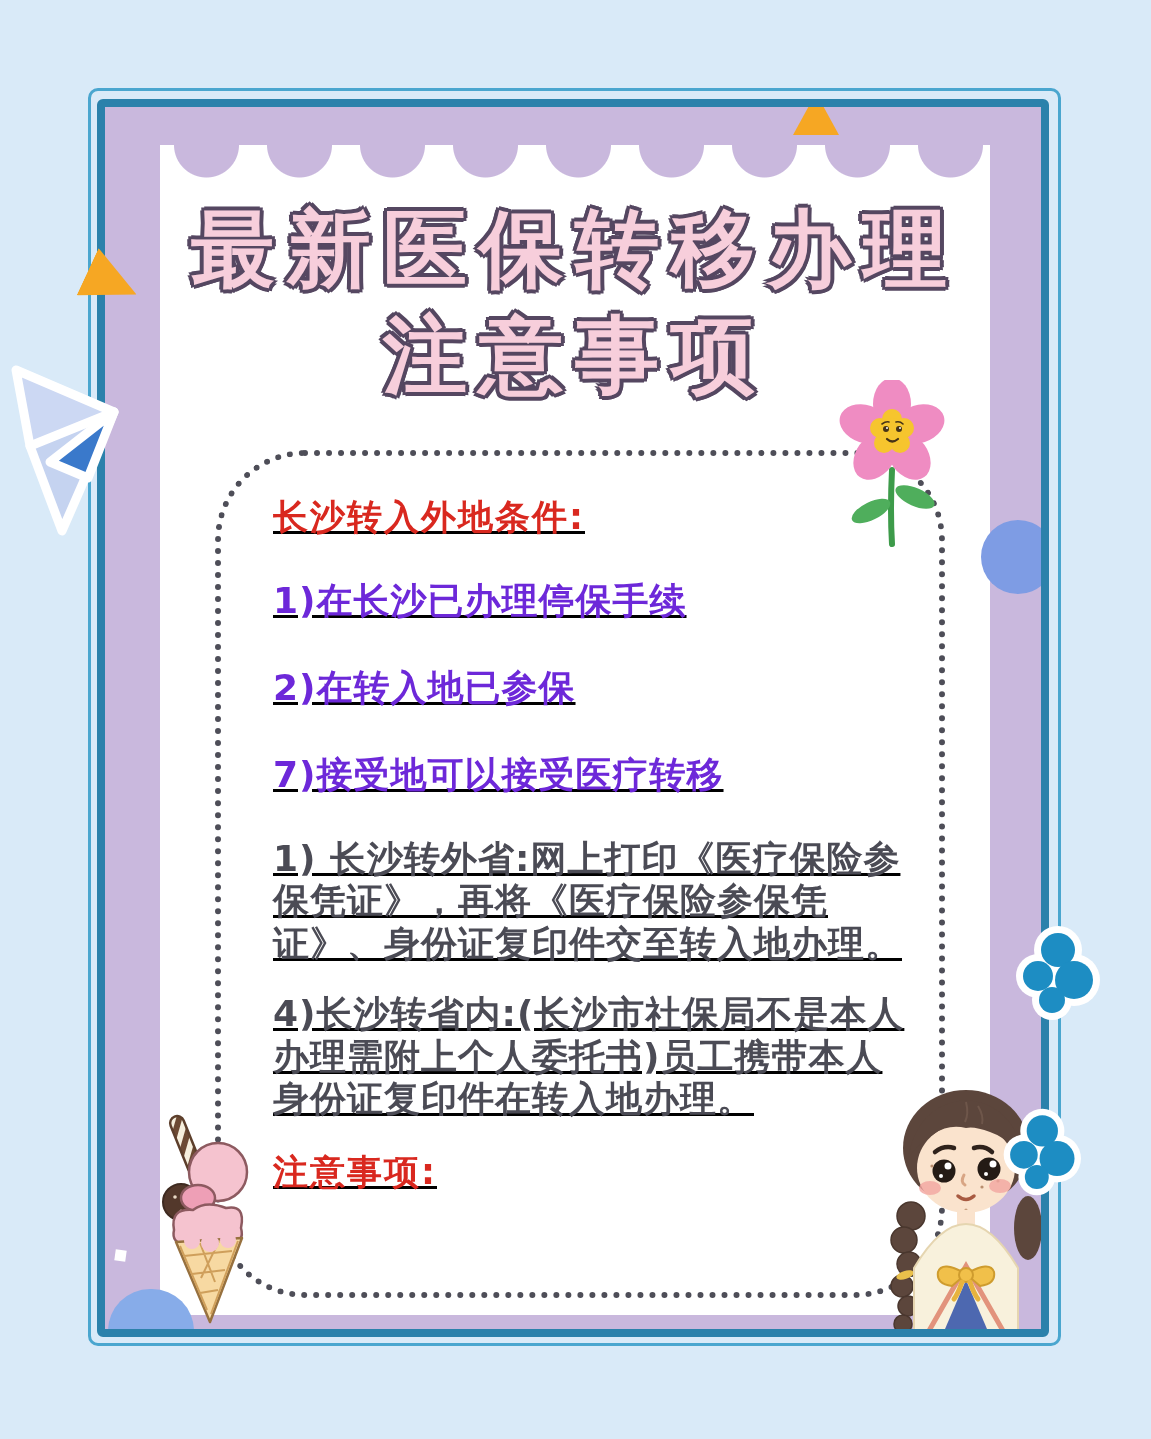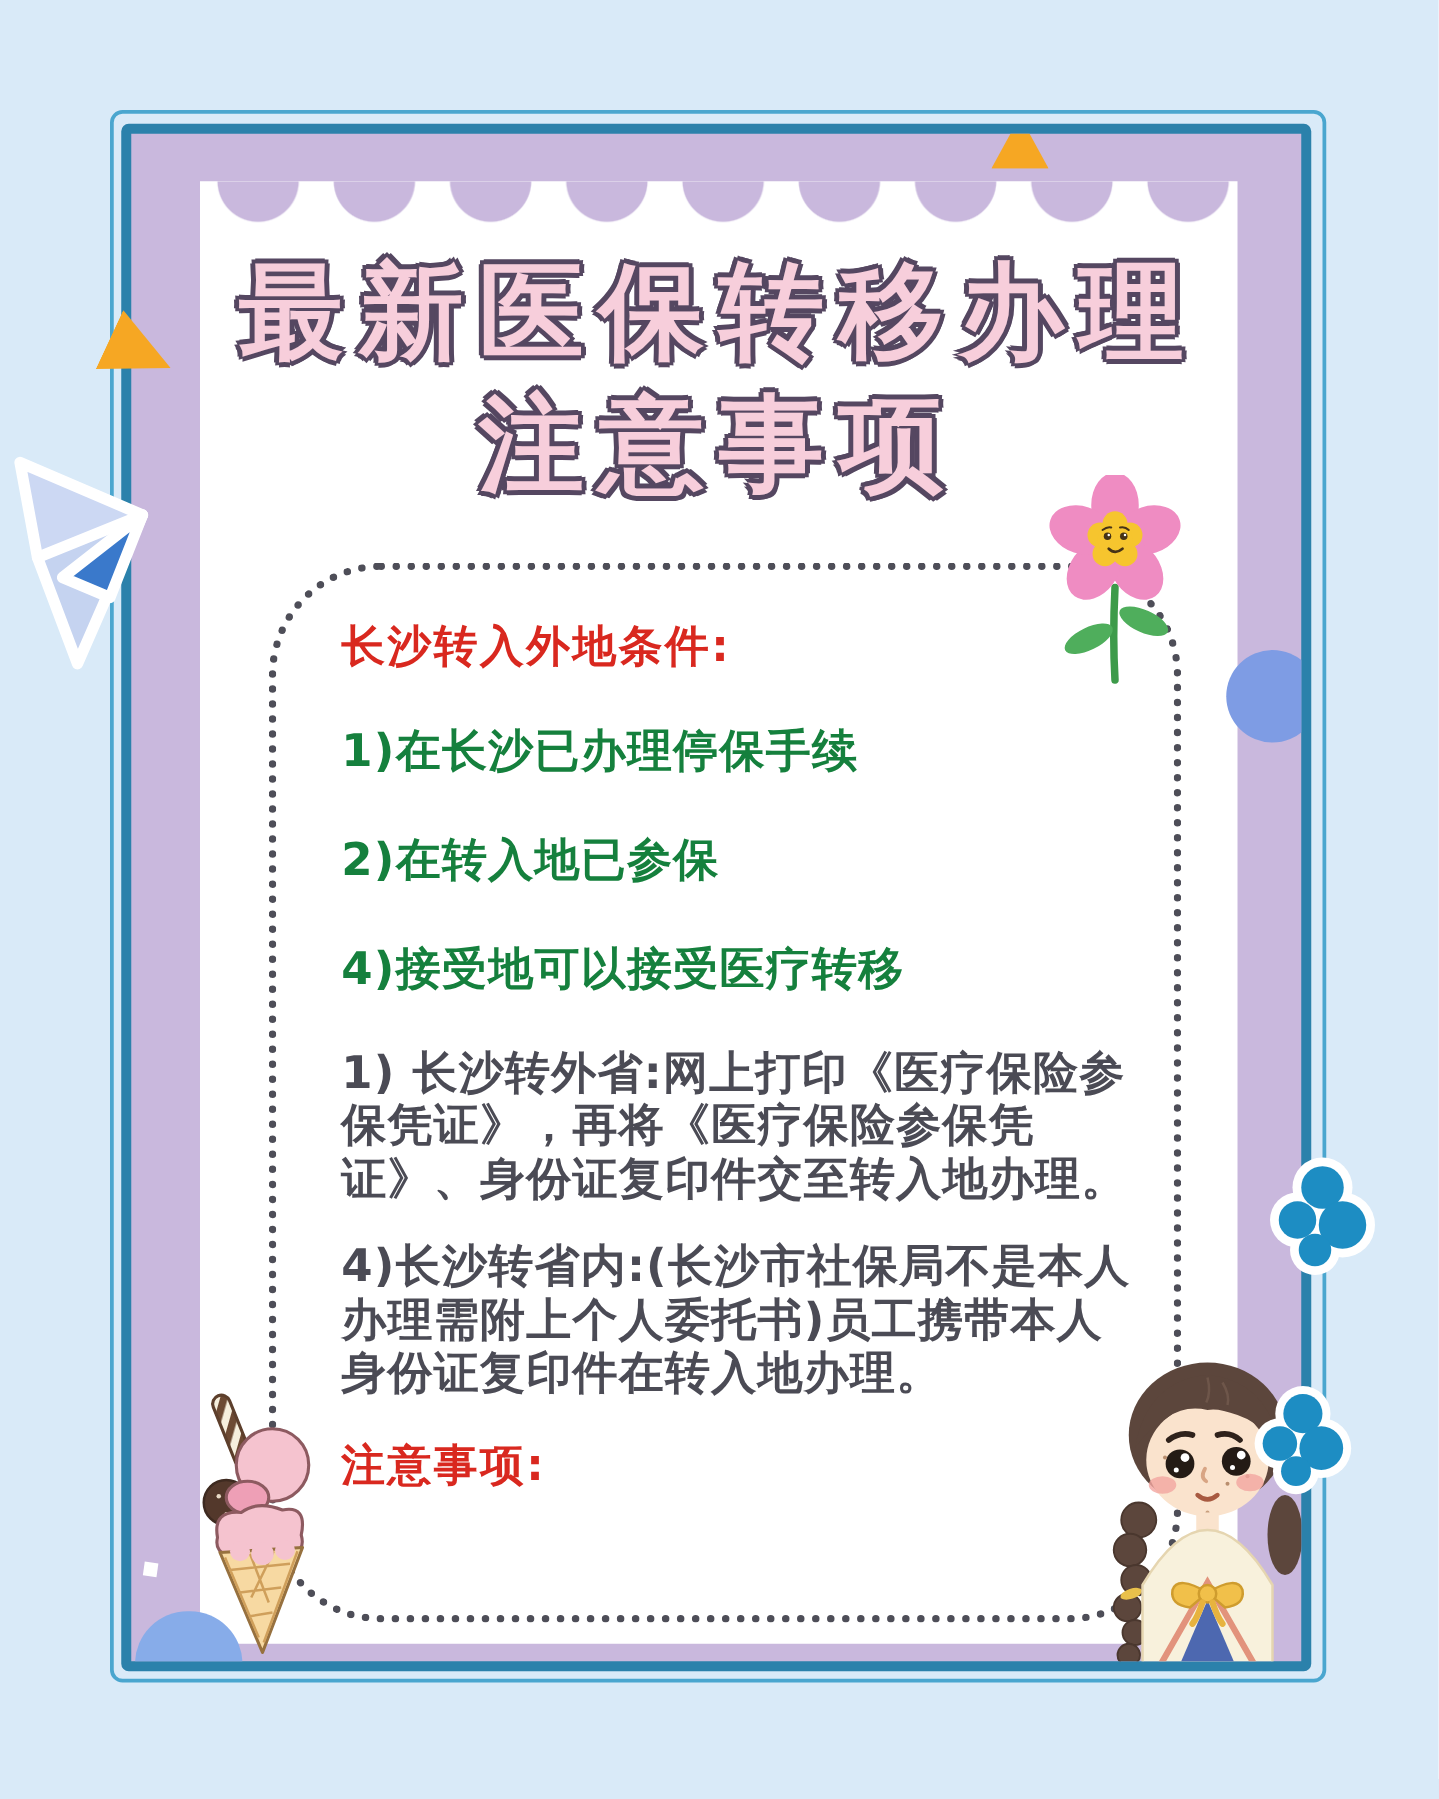--- a/index.html
+++ b/index.html
@@ -27,24 +27,24 @@
   
   .title { position:absolute; top:52px; left:0; right:0; text-align:center;
     font-size:84px; font-weight:800; letter-spacing:12px; line-height:1.26; color:#f7cedb;
     text-shadow:
       4px 0 0 #554761, -4px 0 0 #554761, 0 4px 0 #554761, 0 -4px 0 #554761,
       3px 3px 0 #554761, -3px 3px 0 #554761, 3px -3px 0 #554761, -3px -3px 0 #554761; }
   .title-line { display:block; }
 
   
   .dotted-box { position:absolute; left:55px; top:305px; width:730px; height:848px;
-    border:6px dotted #4e4e58; border-radius:90px; padding:38px 34px 0 52px; }
+    border:6px dotted #4e4e58; border-radius:90px; padding:38px 34px 0 52px;text-decoration:underline; }
 
   .box-heading { font-size:35px; font-weight:700; color:#d9281f; margin:0 0 36px; letter-spacing:2px; }
-  .box-item    { font-size:36px; font-weight:600; color:#15803d; margin:0 0 38px; letter-spacing:1px; }
+  .box-item    { font-size:36px; font-weight:600; color:#6d28d9; margin:0 0 38px; letter-spacing:1px; }
   .box-para    { font-size:36px; font-weight:600; color:#4b4b55; line-height:1.18; margin:0 0 28px; letter-spacing:1px; }
 
   
   .deco { position:absolute; }
   .flower-svg      { left:733px; top:273px; width:108px; height:168px; }
   .icecream-svg    { left:43px;  top:1003px; width:118px; height:222px; }
   .girl-svg        { left:773px; top:961px; width:170px; height:268px; }
   .orange-tri-top  { left:688px; top:-14px; width:46px; height:42px; background:#f6a723;
     clip-path:polygon(50% 0, 100% 100%, 0 100%); }
   .blue-circle     { left:876px; top:413px; width:74px; height:74px; border-radius:50%; background:#7e9ce4; }
@@ -72,21 +72,21 @@
 
       <h1 class="title">
         <span class="title-line">最新医保转移办理</span>
         <span class="title-line">注意事项</span>
       </h1>
 
       <div class="dotted-box">
         <p class="box-heading">长沙转入外地条件:</p>
         <p class="box-item">1)在长沙已办理停保手续</p>
         <p class="box-item">2)在转入地已参保</p>
-        <p class="box-item">4)接受地可以接受医疗转移</p>
+        <p class="box-item">7)接受地可以接受医疗转移</p>
 
         <p class="box-para">1) 长沙转外省:网上打印《医疗保险参保凭证》，再将《医疗保险参保凭证》、身份证复印件交至转入地办理。</p>
         <p class="box-para">4)长沙转省内:(长沙市社保局不是本人办理需附上个人委托书)员工携带本人身份证复印件在转入地办理。</p>
 
         <p class="box-heading">注意事项:</p>
       </div>
     </div>
 
     <div class="deco orange-tri-top"></div>
 

